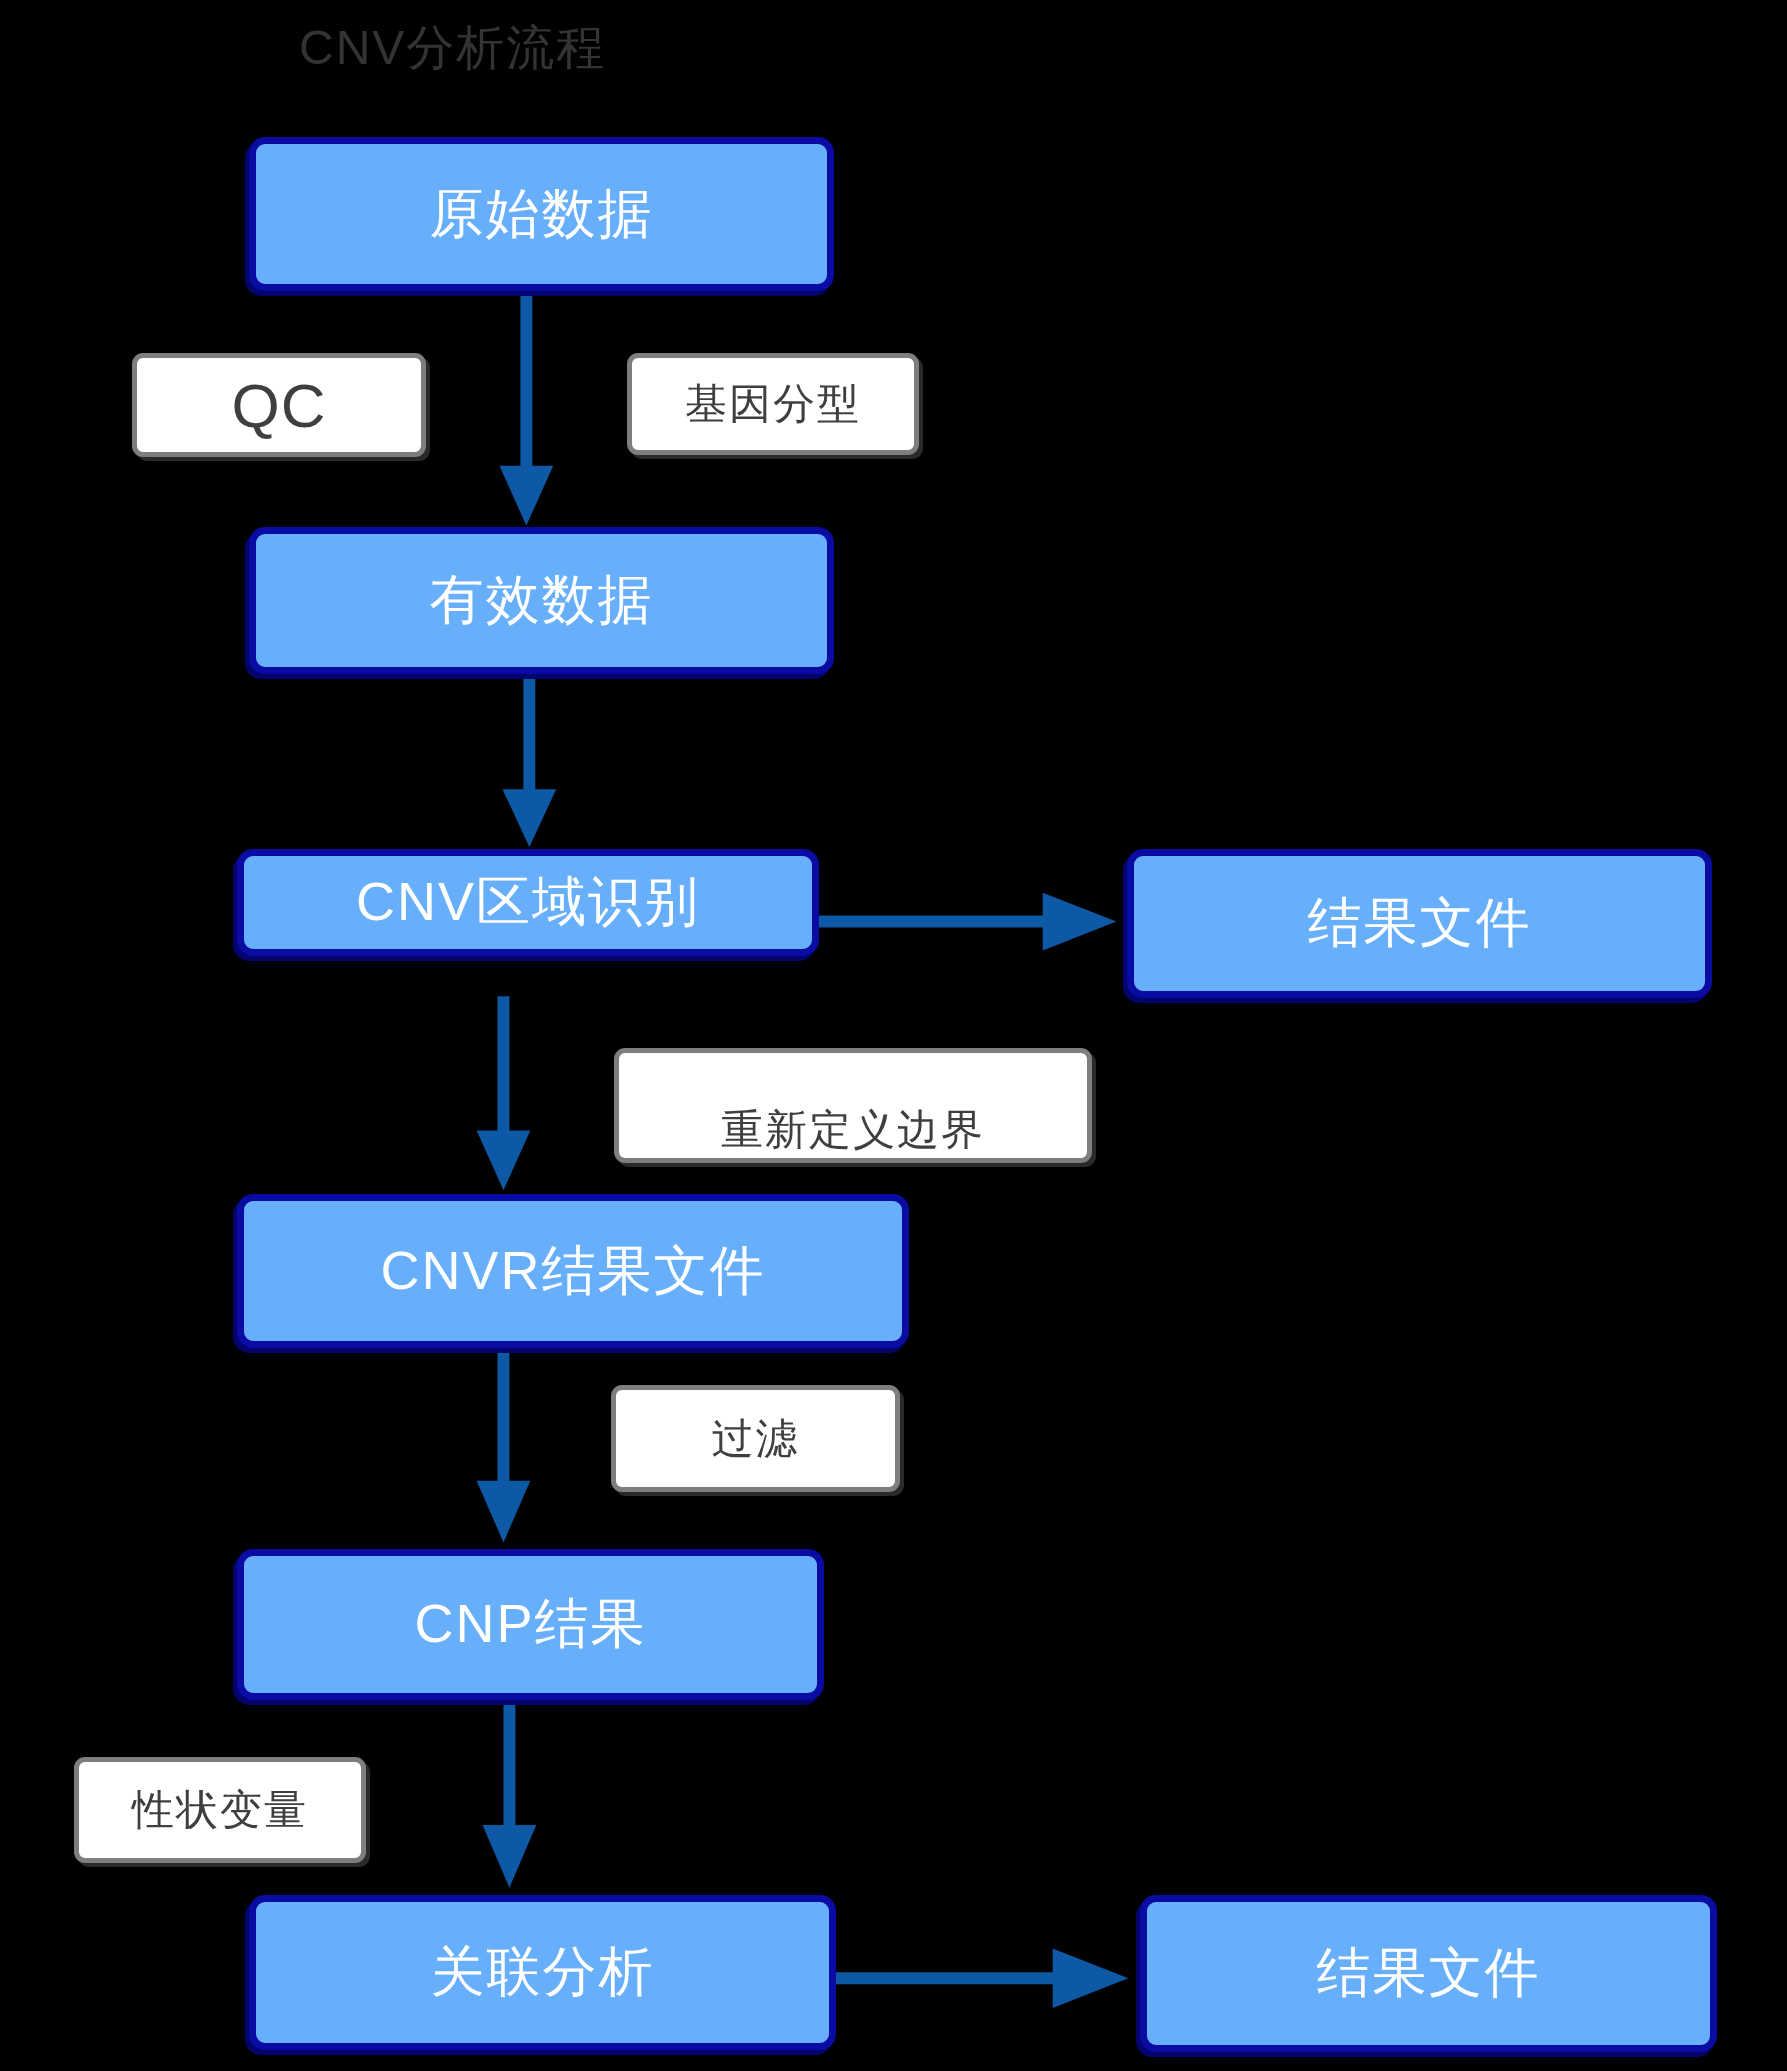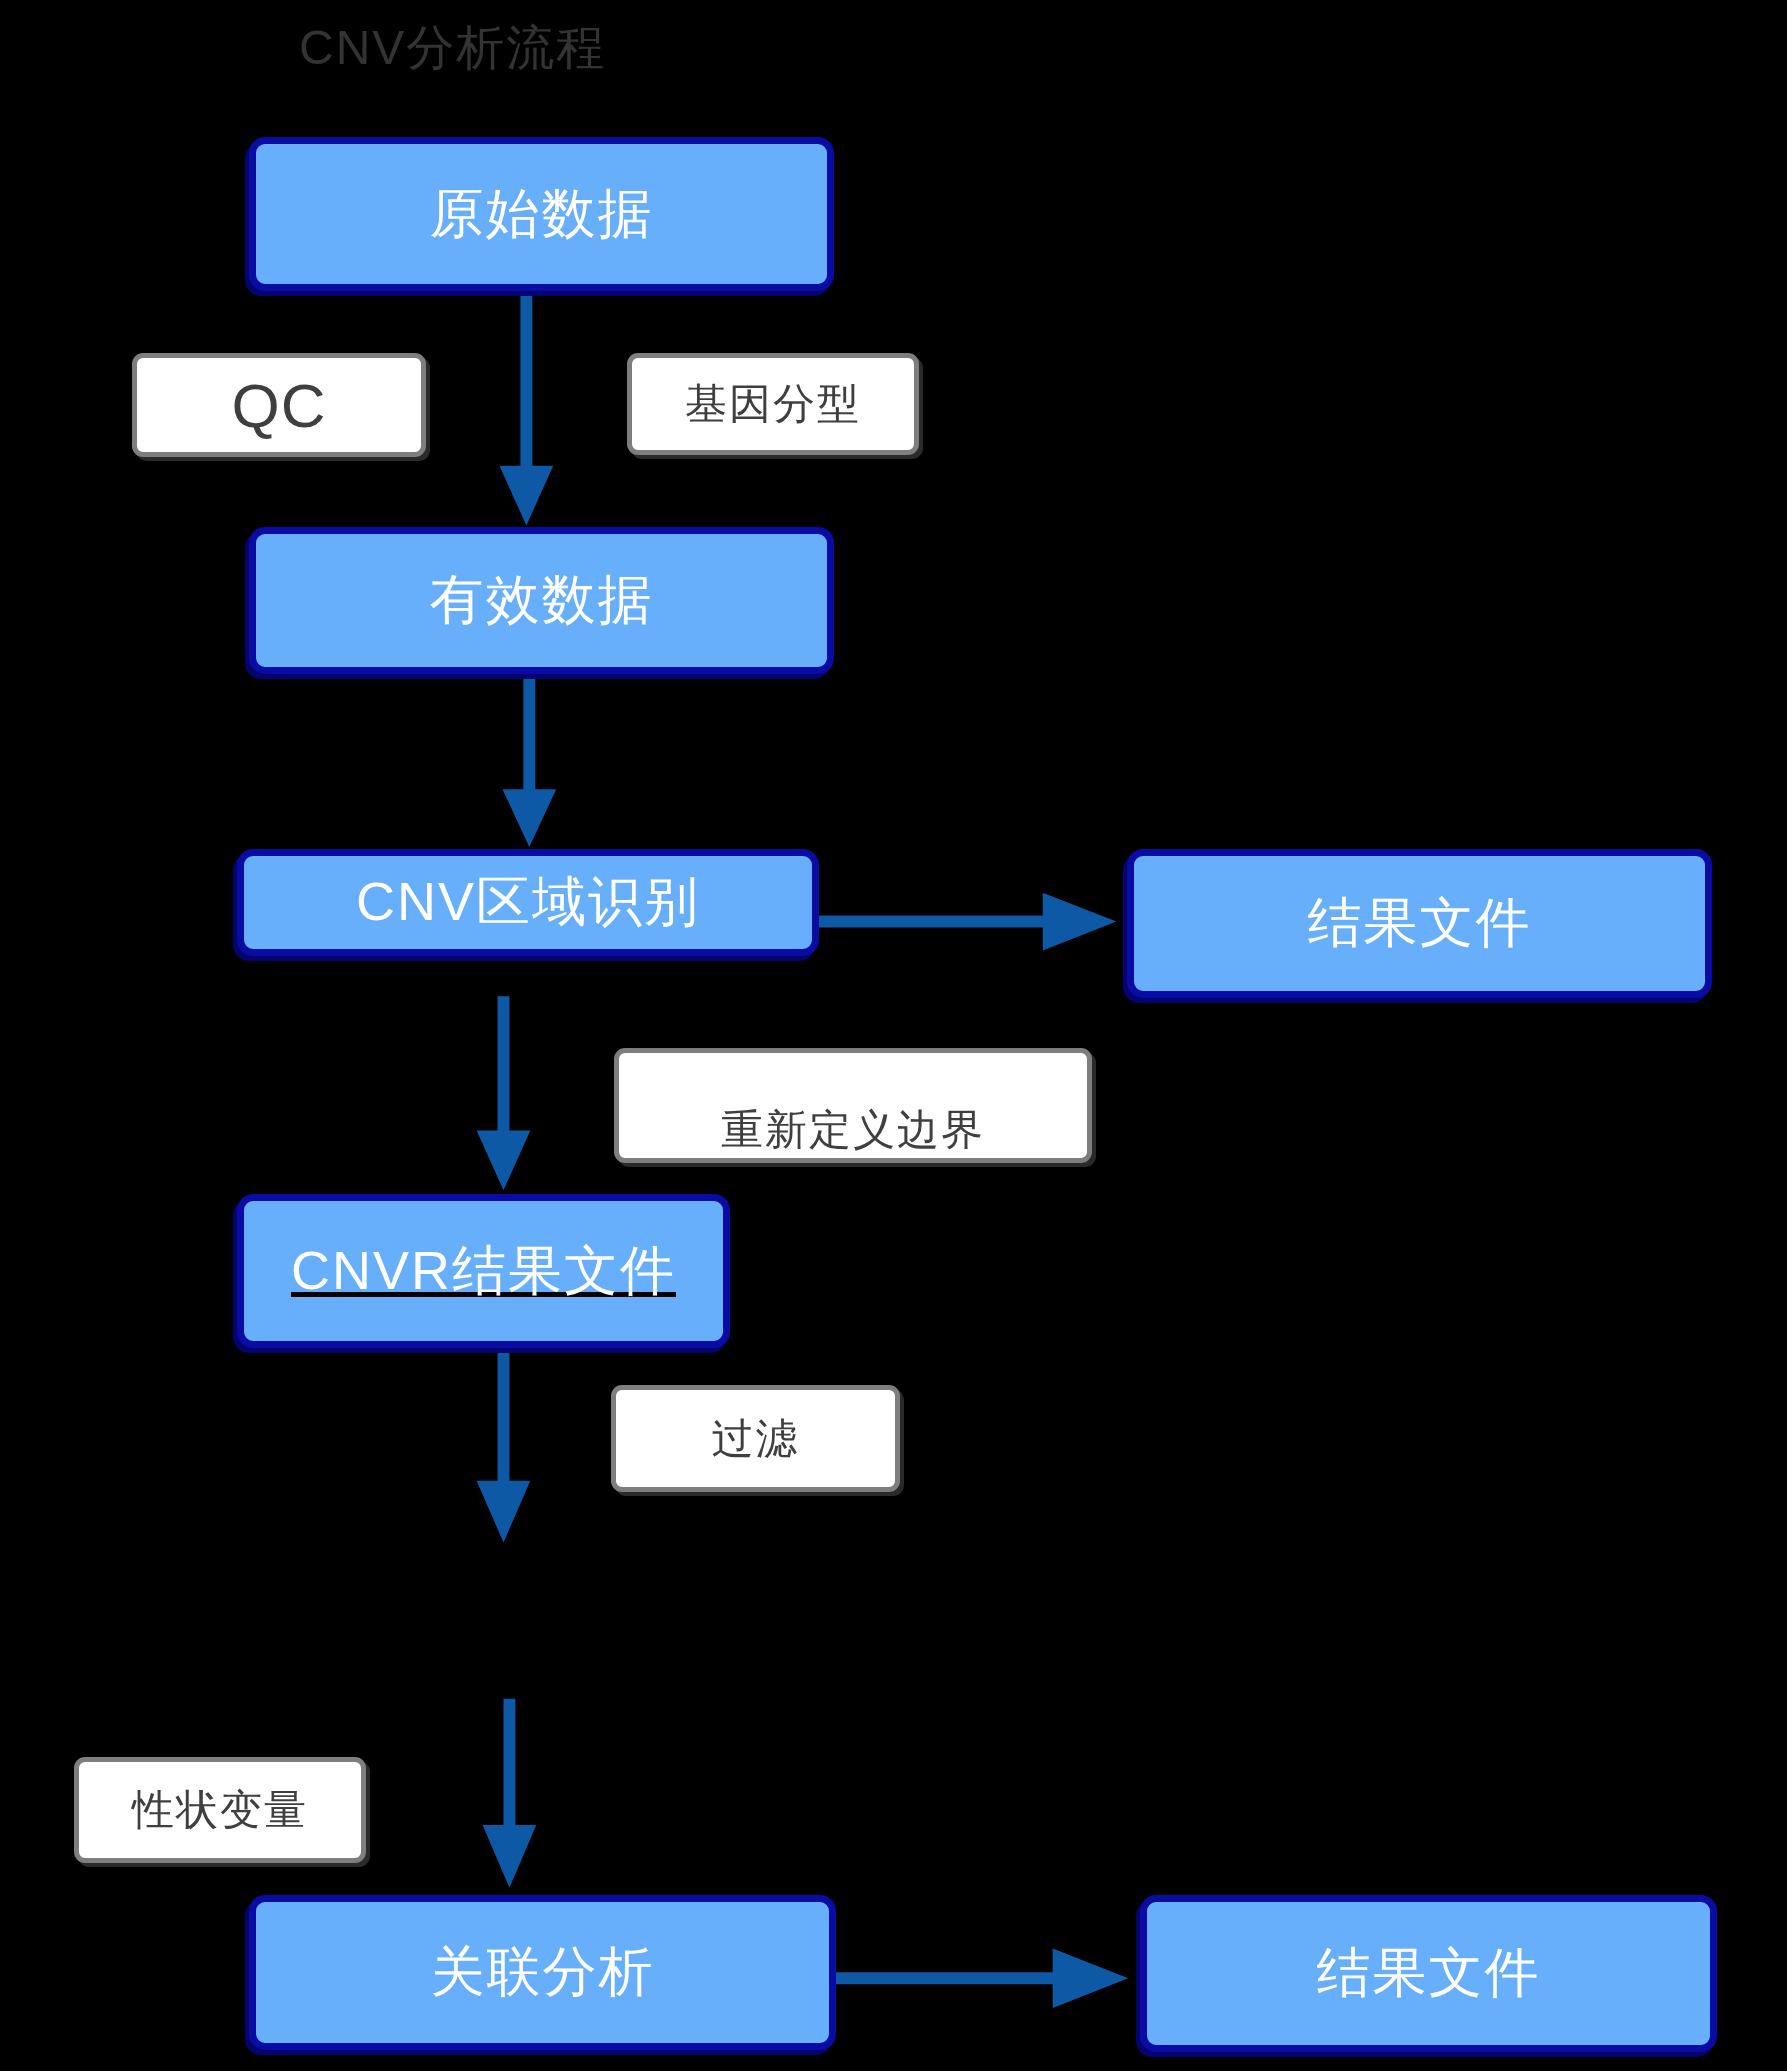--- a/index.html
+++ b/index.html
@@ -67,21 +67,21 @@
     letter-spacing: 2px;
     white-space: nowrap;
   }
   .plabel.latin span { font-size: 62px; letter-spacing: 1px; }
 
   
   #n-raw        { left: 249px;  top: 137px;  width: 585px; height: 154px; }
   #n-valid      { left: 249px;  top: 527px;  width: 585px; height: 147px; }
   #n-cnvregion  { left: 237px;  top: 849px;  width: 582px; height: 107px; }
   #n-result1    { left: 1127px; top: 849px;  width: 585px; height: 149px; }
-  #n-cnvr       { left: 237px;  top: 1194px; width: 493px; height: 154px; text-decoration: underline; }
+  #n-cnvr       { left: 237px;  top: 1194px; width: 672px; height: 154px; }
   #n-cnp        { left: 237px;  top: 1549px; width: 587px; height: 151px; }
   #n-assoc      { left: 237px;  top: 1895px; width: 587px; height: 155px; margin-left: 12px; }
   #n-result2    { left: 1140px; top: 1895px; width: 577px; height: 157px; }
 
   
   #l-qc        { left: 132px; top: 353px;  width: 294px; height: 104px; }
   #l-genotype  { left: 627px; top: 353px;  width: 292px; height: 102px; }
   #l-redefine  { left: 614px; top: 1048px; width: 478px; height: 115px; align-items: flex-end; }
   #l-filter    { left: 611px; top: 1385px; width: 289px; height: 107px; }
   #l-trait     { left: 74px;  top: 1757px; width: 292px; height: 106px; }
@@ -139,20 +139,23 @@
   </div>
   <div class="node" id="n-cnvregion">
     <span>CNV区域识别</span>
   </div>
   <div class="node" id="n-result1">
     <span>结果文件</span>
   </div>
   <div class="node" id="n-cnvr">
     <span>CNVR结果文件</span>
   </div>
+  <div class="node" id="n-cnp">
+    <span>CNP结果</span>
+  </div>
   <div class="node" id="n-assoc">
     <span>关联分析</span>
   </div>
   <div class="node" id="n-result2">
     <span>结果文件</span>
   </div>
 
   <div class="plabel latin" id="l-qc">
     <span>QC</span>
   </div>

